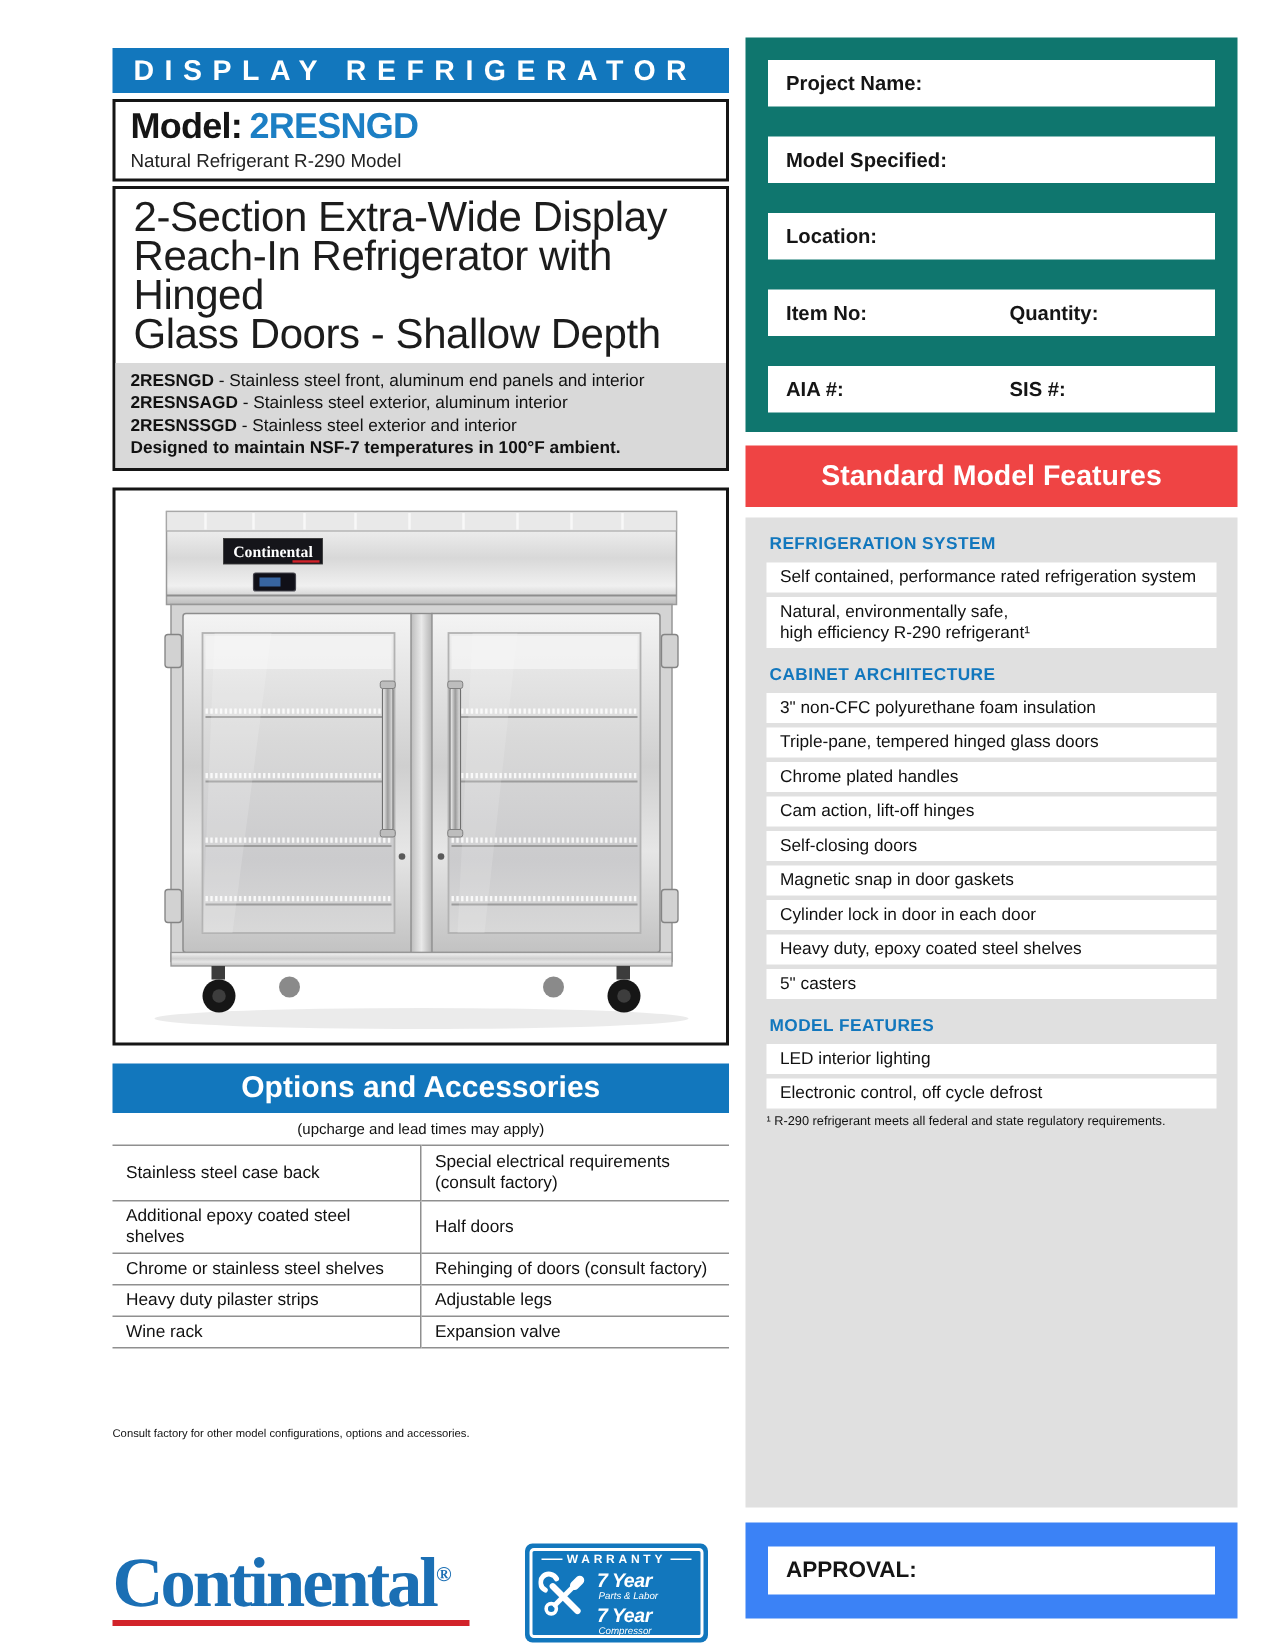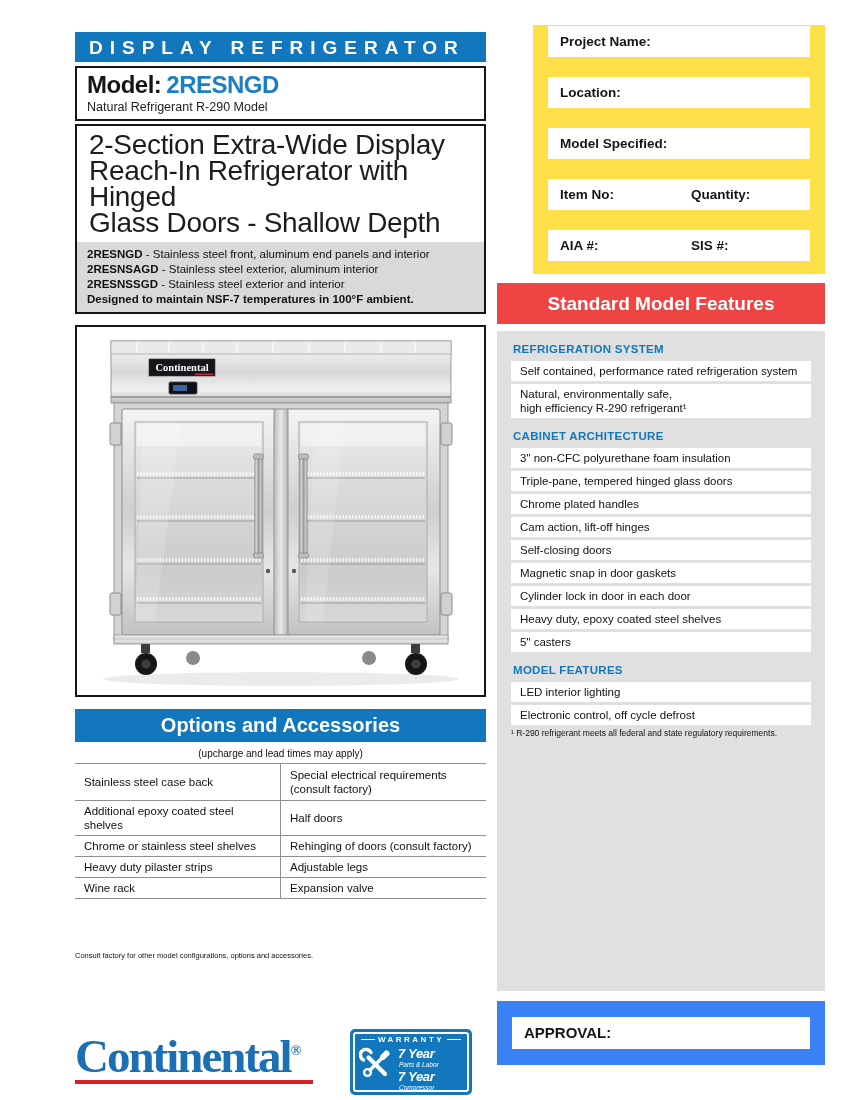--- a/index.html
+++ b/index.html
@@ -78,21 +78,21 @@
   .warranty-title { color:#fff; font-size:8px; font-weight:bold; letter-spacing:2.5px; }
   .warranty-body { display:flex; margin-top:3px; }
   .warranty-icon { width:32px; height:34px; margin-left:2px; }
   .warranty-years { margin-left:7px; color:#fff; }
   .wy-big { font-size:13px; font-weight:bold; font-style:italic; line-height:13px; letter-spacing:-0.3px; }
   .wy-small { font-size:6.5px; font-style:italic; line-height:7px; margin:1px 0 2px 1px; }
 
   
   .right-col { position:absolute; left:497px; top:25px; width:328px; }
 
-  .form-panel { background:#fde047; padding:1px 15px 13px;margin-left:36px; }
+  .form-panel { background:#0f766e; padding:15px 15px 13px; }
   .field {
     background:#fff; height:31px; margin-bottom:20px; line-height:31px;
     padding-left:12px; font-weight:bold; font-size:13.5px; color:#151515;
   }
   .field:last-child { margin-bottom:0; }
   .field.split { display:flex; padding-left:0; }
   .field-half { width:50%; padding-left:12px; }
 
   .features-bar {
     margin-top:9px; background:#ef4444; color:#fff; text-align:center;
@@ -339,24 +339,24 @@
   </div>
 </div>
 
 <div class="right-col">
 
   <div class="form-panel">
     <div class="field">
       <span>Project Name:</span>
     </div>
     <div class="field">
+      <span>Model Specified:</span>
+    </div>
+    <div class="field">
       <span>Location:</span>
-    </div>
-    <div class="field">
-      <span>Model Specified:</span>
     </div>
     <div class="field split">
       <span class="field-half">Item No:</span>
       <span class="field-half">Quantity:</span>
     </div>
     <div class="field split">
       <span class="field-half">AIA #:</span>
       <span class="field-half">SIS #:</span>
     </div>
   </div>

